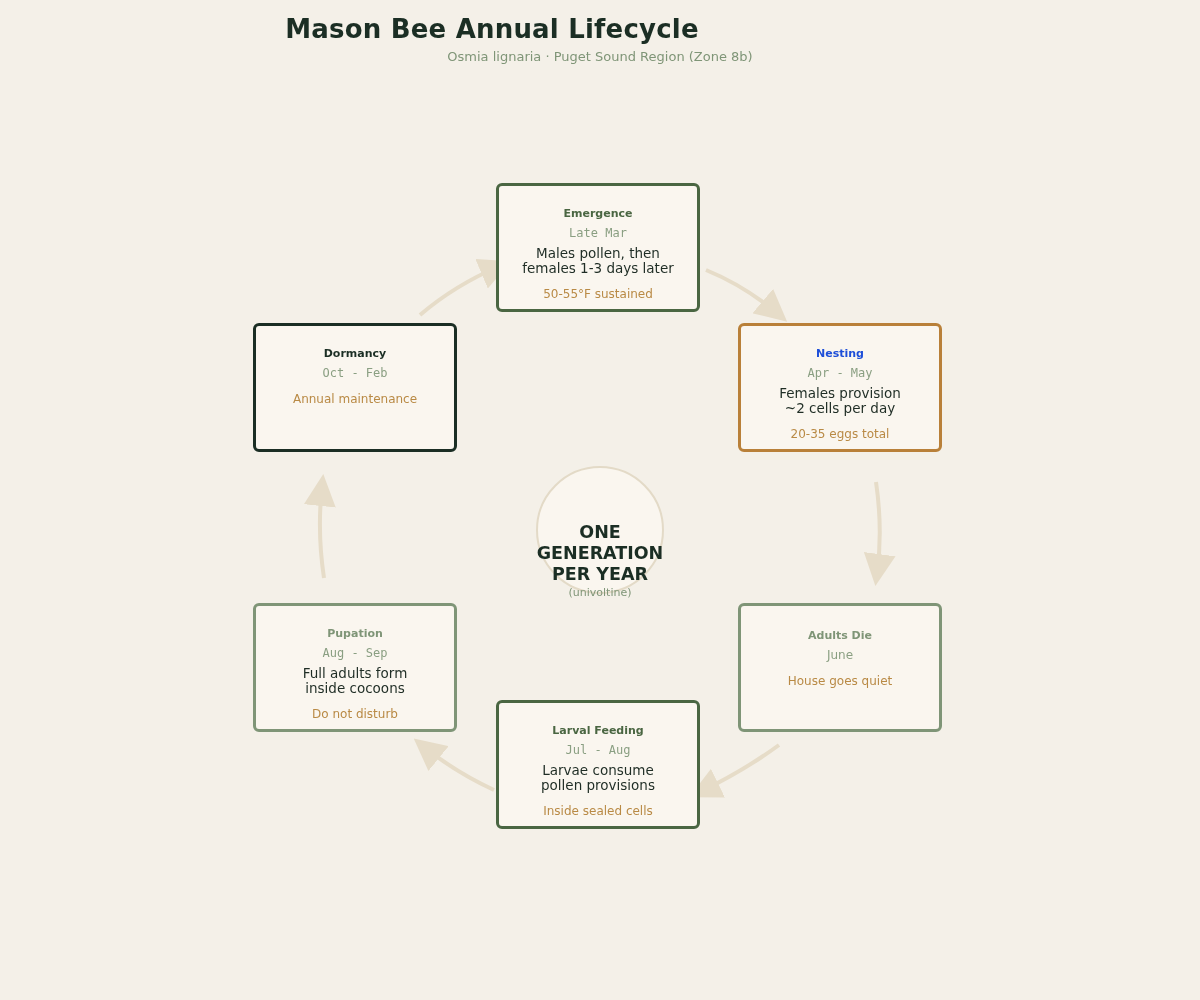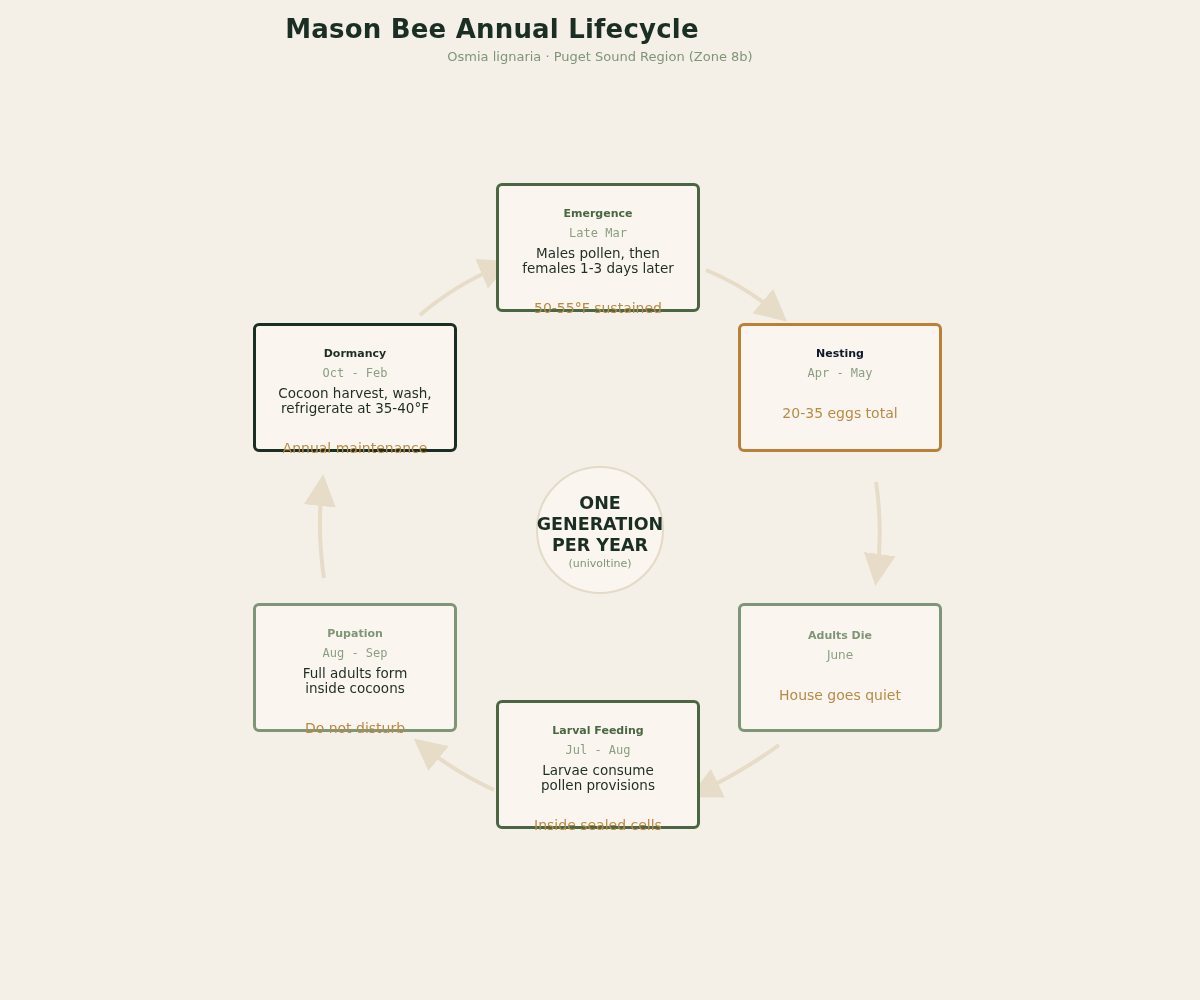--- a/index.html
+++ b/index.html
@@ -22,28 +22,28 @@
   svg.arrows { position: absolute; left: 0; top: 0; }
   .card {
     position: absolute; width: 204px; height: 129px;
     background: #faf6ef; border: 3px solid #4a6642;
     border-radius: 6px; box-sizing: border-box;
     text-align: center;
   }
   .card .name { margin-top: 18px; font-size: 11px; font-weight: bold; line-height: 20px; }
   .card .period { font-family: "DejaVu Sans Mono", monospace; font-size: 12px; color: #8a9f82; line-height: 16px; margin-top: 1px; }
   .card .desc { font-size: 13.5px; color: #1f2d25; line-height: 15px; margin-top: 5px; }
-  .card .note { font-size: 14px; color: #b98a45; margin-top: 25px; line-height: 14px; }
+  .card .note { font-size: 12px; color: #b98a45; margin-top: 11px; line-height: 14px; }
   .center-circle {
     position: absolute; left: 536px; top: 466px; width: 128px; height: 128px;
     border-radius: 50%; background: #faf6ef; border: 2px solid #e3dac7;
     box-sizing: border-box; text-align: center;
   }
   .center-circle .headline {
-    margin-top: 25px; font-size: 17.5px; font-weight: bold; color: #1b2e24; line-height: 21px;
+    margin-top: 54px; font-size: 17.5px; font-weight: bold; color: #1b2e24; line-height: 21px;
     margin-left: -10px; margin-right: -10px;
   }
   .center-circle .sub { font-size: 11px; color: #7f9577; line-height: 14px; margin-top: 1px; }
 </style>
 </head>
 <body>
 
 <div class="title">Mason Bee Annual Lifecycle</div>
 <div class="subtitle">Osmia lignaria  ·  Puget Sound Region (Zone 8b)</div>
 
@@ -71,22 +71,26 @@
   <div class="name" style="color:#4a6642;">Emergence</div>
   <div class="period">Late Mar</div>
   <div class="desc">
     <div>Males pollen, then</div>
     <div>females 1-3 days later</div>
   </div>
   <div class="note">50-55°F sustained</div>
 </div>
 
 <div class="card" style="left:738px; top:323px; border-color:#b98039;">
-  <div class="name" style="color:#0f172a;">Nesting</div>
+  <div class="name" style="color:#1d4ed8;">Nesting</div>
   <div class="period">Apr - May</div>
+  <div class="desc">
+    <div>Females provision</div>
+    <div>~2 cells per day</div>
+  </div>
   <div class="note">20-35 eggs total</div>
 </div>
 
 <div class="card" style="left:738px; top:603px; border-color:#7f9577;">
   <div class="name" style="color:#7f9577; margin-top:20px;">Adults Die</div>
   <div class="period" style="font-family:'DejaVu Sans',sans-serif;">June</div>
   <div class="note">House goes quiet</div>
 </div>
 
 <div class="card" style="left:496px; top:700px; border-color:#4a6642;">
@@ -105,24 +109,20 @@
   <div class="desc">
     <div>Full adults form</div>
     <div>inside cocoons</div>
   </div>
   <div class="note">Do not disturb</div>
 </div>
 
 <div class="card" style="left:253px; top:323px; border-color:#1b2e24;">
   <div class="name" style="color:#1b2e24;">Dormancy</div>
   <div class="period">Oct - Feb</div>
-  <div class="desc">
-    <div>Cocoon harvest, wash,</div>
-    <div>refrigerate at 35-40°F</div>
-  </div>
   <div class="note">Annual maintenance</div>
 </div>
 
 <div class="center-circle">
   <div class="headline">
     <div>ONE</div>
     <div>GENERATION</div>
     <div>PER YEAR</div>
   </div>
   <div class="sub">(univoltine)</div>

